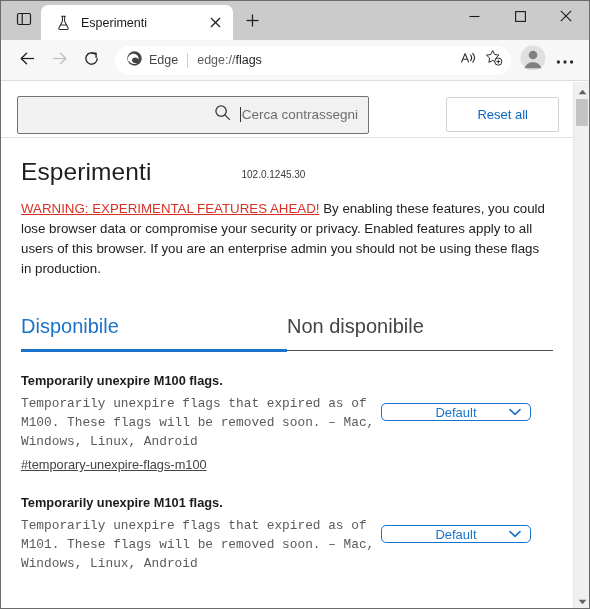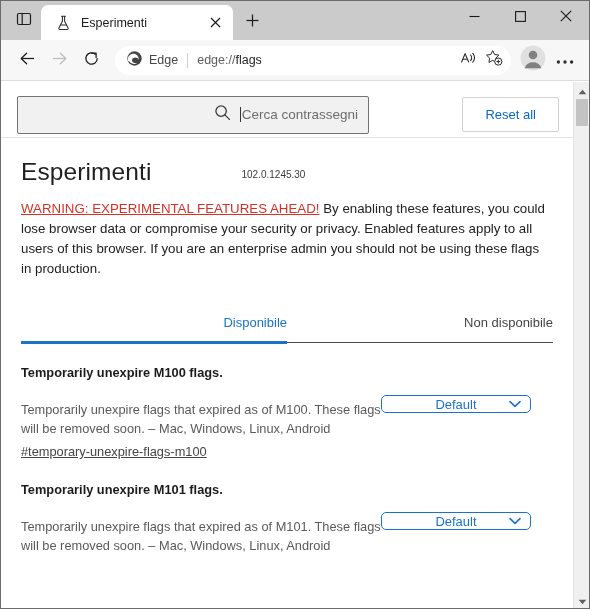--- a/index.html
+++ b/index.html
@@ -165,21 +165,21 @@
     vertical-align: -3px;
     margin-right: 1px;
   }
   .resetall {
     margin-left: auto;
     border: 1px solid #d2d2d2;
     background: #fff;
     border-radius: 2px;
     color: #0a67c4;
     font-size: 13px;
-    padding: 9px 22px;
+    padding: 9px 30px;
   }
 
   .content {
     padding: 0 20px 0 20px;
   }
   .title-row {
     display: flex;
     align-items: baseline;
     padding-top: 20px;
   }
@@ -205,22 +205,22 @@
   }
   .warning .warn-head { color: #d93025; text-decoration: underline; }
 
   .tabs {
     display: flex;
     margin-top: 30px;
     border-bottom: 1px solid #4a4a4a;
   }
   .flagtab {
     flex: 1;
-    text-align: right;
-    font-size: 13px;
+    text-align: left;
+    font-size: 20px;
     color: #444444;
     padding: 6px 0 12px 0;
     position: relative;
   }
   .flagtab.active { color: #1a73c8; }
   .flagtab.active::after {
     content: "";
     position: absolute;
     left: 0; right: 0; bottom: -2px;
     height: 3px;
@@ -235,21 +235,22 @@
   .flag-text { width: 360px; flex: 0 0 360px; }
   .flag-name {
     font-size: 12.8px;
     font-weight: bold;
     color: #1c1c1c;
   }
   .flag-desc {
     font-size: 12.8px;
     line-height: 19px;
     color: #5a5a5a;
-    margin-top: 20px;
+    margin-top: 6px;
+    font-family: Liberation Mono, monospace;
   }
   .flag-link {
     display: inline-block;
     font-size: 12.8px;
     color: #444444;
     text-decoration: underline;
     margin-top: 6px;
   }
   .flag-control {
     margin-left: auto;

